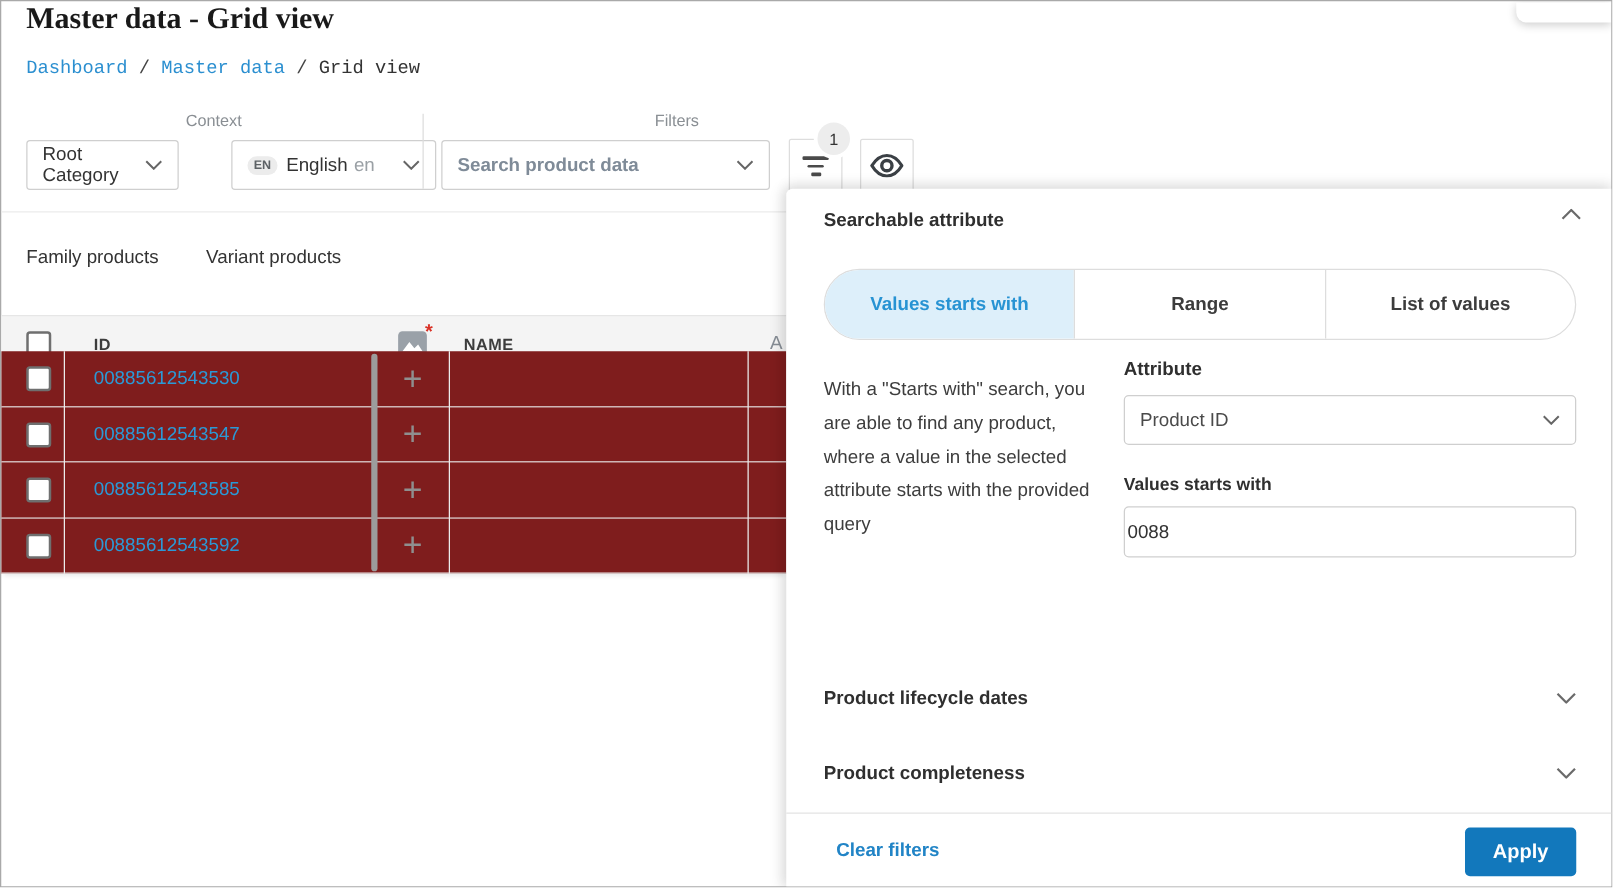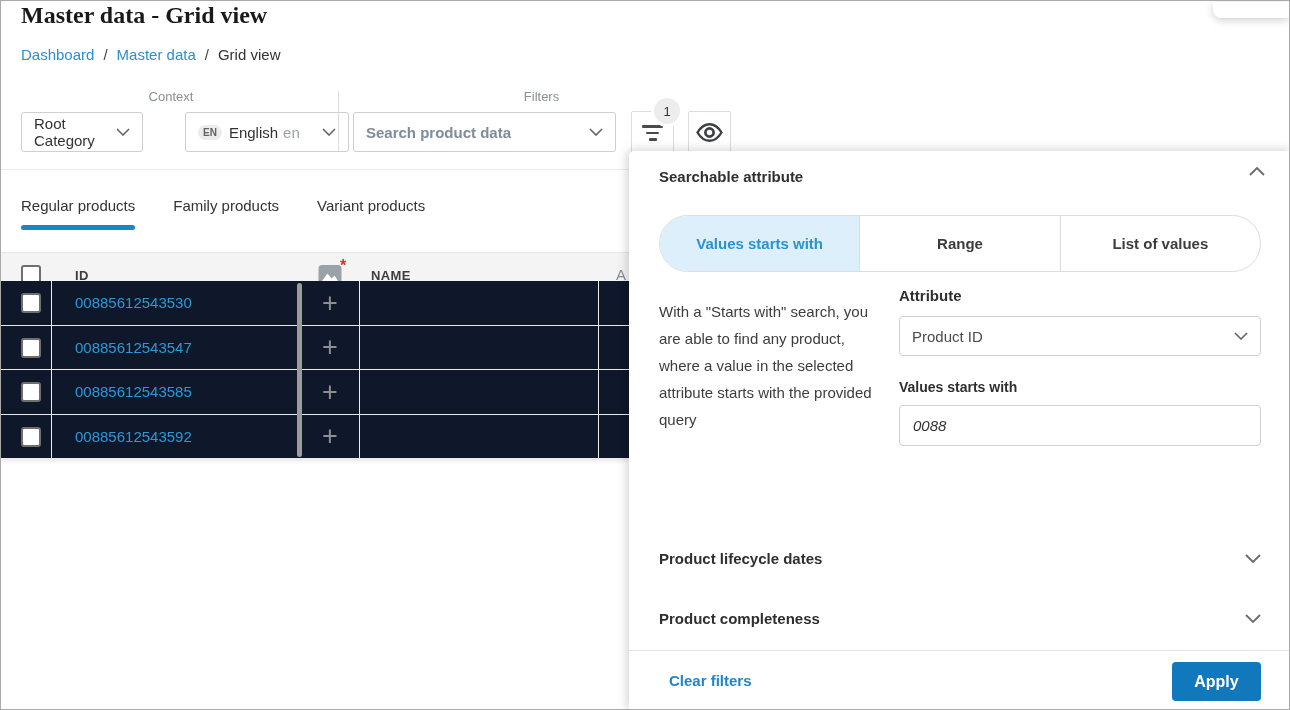--- a/index.html
+++ b/index.html
@@ -2,21 +2,21 @@
 <html><head>
 <meta charset="utf-8">
 <style>
   * { margin:0; padding:0; box-sizing:border-box; }
   html,body { width:1290px; height:710px; }
   body { font-family:"Liberation Sans","DejaVu Sans",sans-serif; color:#333; background:#fff; }
   #app { position:relative; width:1290px; height:710px; background:#fff; border:1px solid #a9a9a9; overflow:hidden; }
 
   
   .page-title { position:absolute; left:20px; top:1px; font-family:"Liberation Serif","DejaVu Serif",serif; font-size:24px; font-weight:600; color:#191919; }
-  .breadcrumb { position:absolute; left:20px; top:45px; font-size:15px; display:flex; align-items:center; gap:9px; }
+  .breadcrumb { position:absolute; left:20px; top:45px; font-size:15px; display:flex; align-items:center; gap:9px;font-family:Liberation Mono, monospace; }
   .breadcrumb .crumb-link { color:#2b8fd0; cursor:pointer; }
   .breadcrumb .crumb-current { color:#333; }
   .breadcrumb .sep { color:#444; }
 
   
   .group-label { position:absolute; top:88px; font-size:13px; color:#8a8f94; text-align:center; }
   .ctx-label { left:20px; width:300px; }
   .flt-label { left:352px; width:377px; }
   .selectbox { display:flex; align-items:center; height:40px; border:1px solid #cfcfcf; border-radius:3px; background:#fff; padding:0 12px; font-size:15px; color:#333; cursor:pointer; }
   .selectbox .chev { margin-left:auto; display:flex; }
@@ -45,42 +45,42 @@
   
   .grid-header { position:absolute; left:0; top:235px; width:628px; height:45px; background:#f4f4f4; border-top:1px solid #e6e6e6; border-bottom:1px solid #e0e0e0;margin-top:16px; }
   .checkbox { width:20px; height:20px; border:2px solid #6f6f6f; border-radius:3px; background:#fff; cursor:pointer; }
   .grid-header .checkbox { position:absolute; left:20px; top:12px; }
   .col-id { position:absolute; left:74px; top:15px; font-size:13px; font-weight:700; color:#3d3d3d; letter-spacing:.4px; }
   .img-col-icon { position:absolute; left:317px; top:10px; }
   .req-star { position:absolute; left:339px; top:4px; color:#d93025; font-size:16px; font-weight:700; }
   .col-name { position:absolute; left:370px; top:15px; font-size:13px; font-weight:700; color:#3d3d3d; letter-spacing:.4px; }
   .col-partial { position:absolute; left:614px; top:13px; font-size:15px; color:#868d95; border-bottom:2px solid #9aa0a6; padding:0 1px 1px; }
   .grid-rows { position:absolute; left:0; top:280px; width:628px; box-shadow:0 3px 4px -1px rgba(0,0,0,.10); }
-  .grid-row { position:relative; height:44.5px; border-bottom:1px solid #e9e9e9; background:#0f172a; }
+  .grid-row { position:relative; height:44.5px; border-bottom:1px solid #e9e9e9; background:#7f1d1d; }
   .grid-row .checkbox { position:absolute; left:20px; top:12px; }
   .id-link { position:absolute; left:74px; top:13px; font-size:15px; color:#2b99d6; cursor:pointer; }
   .add-btn { position:absolute; left:314px; top:4px; width:30px; height:36px; font-size:27px; font-weight:200; color:#8f8f8f; display:flex; align-items:center; justify-content:center; cursor:pointer; }
   .vline { position:absolute; top:0; bottom:0; width:1px; background:#ececec; }
   .vl-1 { left:50px; } .vl-2 { left:358px; } .vl-3 { left:597px; }
   .col-drag-bar { position:absolute; left:296px; top:2px; width:5px; height:174px; background:#9c9c9c; border-radius:3px; cursor:col-resize; }
 
   
   .panel { position:absolute; left:628px; top:150px; width:662px; height:560px; background:#fff; border-top-left-radius:5px; box-shadow:-4px 0 10px rgba(0,0,0,.10), 0 -4px 10px rgba(0,0,0,.07); z-index:10; }
   .panel-title { position:absolute; left:30px; top:17px; font-size:15px; font-weight:700; color:#2f2f2f; }
   .panel-collapse { position:absolute; right:26px; top:16px; cursor:pointer; display:flex; }
   .mode-tabs { position:absolute; left:30px; top:64px; width:602px; height:57px; border:1px solid #ddd; border-radius:29px; overflow:hidden; display:flex; background:#fff; }
   .mode-tab { flex:1; display:flex; align-items:center; justify-content:center; font-size:15px; font-weight:700; color:#3c3c3c; cursor:pointer; }
   .mode-tab + .mode-tab { border-left:1px solid #ddd; }
   .mode-tab.active { background:#ddeffa; color:#2793d3; }
   .panel-desc { position:absolute; left:30px; top:147px; width:220px; font-size:15px; color:#3d3d3d; line-height:27px; }
   .form-label { position:absolute; left:270px; font-size:15px; font-weight:700; color:#2f2f2f; }
   .attr-label { top:136px; }
   .sw-label { top:228px; font-size:14px; }
   .attr-select { position:absolute; left:270px; top:165px; width:362px; border-radius:4px; color:#4a4a4a; }
-  .sw-input { position:absolute; left:270px; top:254px; width:362px; height:41px; border:1px solid #cfcfcf; border-radius:4px; font-size:15px; color:#333; padding:0 13px; font-family:inherit; outline:none; background:#fff;font-style:italic; }
+  .sw-input { position:absolute; left:270px; top:254px; width:362px; height:41px; border:1px solid #cfcfcf; border-radius:4px; font-size:15px; color:#333; padding:0 2px; font-family:inherit; outline:none; background:#fff; }
   .acc-row { position:absolute; left:30px; width:602px; height:34px; display:flex; align-items:center; justify-content:space-between; cursor:pointer; }
   .acc-1 { top:330px; } .acc-2 { top:390px; } .acc-3 { top:450px; }
   .acc-row .acc-label { font-size:15px; font-weight:700; color:#2f2f2f; }
   .panel-footer { position:absolute; left:0; right:0; bottom:0; height:61px; border-top:1px solid #e3e3e3; }
   .clear-link { position:absolute; left:40px; top:21px; font-size:15px; font-weight:700; color:#2184c6; cursor:pointer; }
   .apply-btn { position:absolute; right:30px; top:11px; width:89px; height:39px; background:#1278bc; border:none; border-radius:4px; color:#fff; font-size:16px; font-weight:700; font-family:inherit; cursor:pointer; }
 
   
   .corner-popover { position:absolute; right:0; top:1px; width:76px; height:16px; background:#fff; border-bottom-left-radius:8px; box-shadow:0 2px 8px rgba(0,0,0,.20); z-index:20; }
 </style>
@@ -147,21 +147,20 @@
       <svg width="27" height="19" viewBox="0 0 27 19">
           <path d="M1.5 9.5 C5.5 2.8 9.5 1.3 13.5 1.3 C17.5 1.3 21.5 2.8 25.5 9.5 C21.5 16.2 17.5 17.7 13.5 17.7 C9.5 17.7 5.5 16.2 1.5 9.5 Z" fill="none" stroke="#3b4045" stroke-width="2.4"></path>
           <circle cx="13.5" cy="9.5" r="4.1" fill="none" stroke="#3b4045" stroke-width="2.7"></circle>
         </svg>
     </span>
   </div>
 
   <div class="toolbar-rule"></div>
 
   <div class="tabs">
-    <div class="tab active">Regular products</div>
     <div class="tab">Family products</div>
     <div class="tab">Variant products</div>
   </div>
 
   <div class="grid-header">
     <div class="checkbox"></div>
     <div class="col-id">ID</div>
     <span class="img-col-icon">
       <svg width="24" height="24" viewBox="0 0 24 24">
           <rect x="0.5" y="2" width="23" height="20" rx="3.5" fill="#9aa1a8"></rect>

